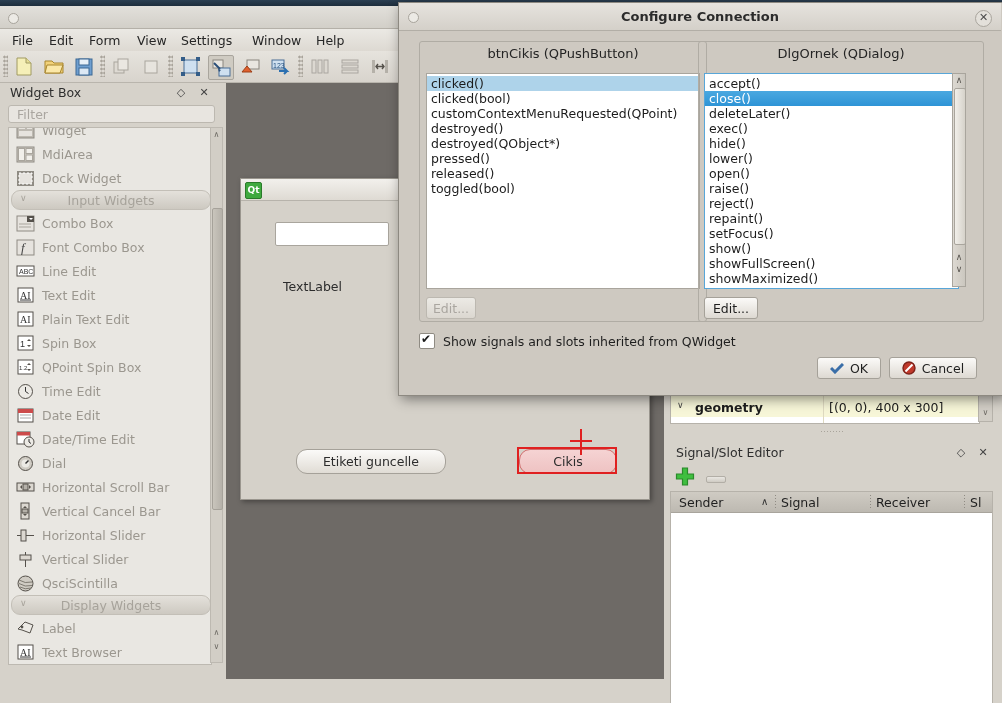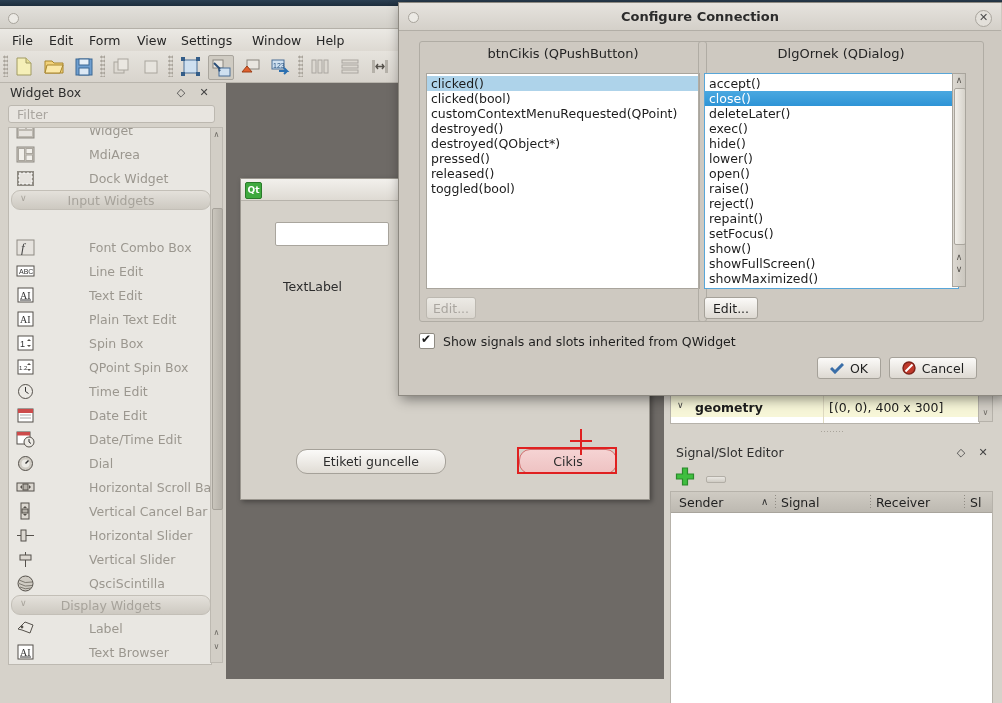--- a/index.html
+++ b/index.html
@@ -73,21 +73,21 @@
     background: #e8e5e0; border: 1px solid #bcb8b0; border-radius: 3px;
     color: #aaa6a0; font-size: 12.5px; line-height: 18px; padding-left: 8px;
     box-sizing: border-box;
   }
   .wb-list {
     position: absolute; left: 6px; top: 44px; width: 202px; height: 536px;
     background: #e9e7e2; border: 1px solid #bdb9b1; overflow: hidden;
   }
   .wb-row {
     position: absolute; left: 0; width: 202px; height: 24px;
-    display: flex; align-items: center; gap: 47px;
+    display: flex; align-items: center;
   }
   .wb-row .lbl {
     color: #9b978f; font-size: 12.5px; margin-left: 6px; white-space: nowrap;
   }
   .wb-ico {
     width: 22px; height: 20px; margin-left: 5px; flex: none;
     display: flex; align-items: center; justify-content: center;
   }
   .wb-cat {
     position: absolute; left: 2px; width: 198px; height: 18px;
@@ -442,20 +442,31 @@
           <svg width="19" height="17" viewBox="0 0 19 17">
               <rect x="1" y="1" width="17" height="15" fill="#8f8b83"></rect>
               <rect x="3" y="3" width="13" height="11" fill="#e6e3de" stroke="#fff" stroke-dasharray="2 2"></rect>
             </svg>
         </span>
         <span class="lbl">Dock Widget</span>
       </div>
       <div class="wb-cat sel" style="top:62px">
         <span class="chev">∨</span>
         <span>Input Widgets</span>
+      </div>
+      <div class="wb-row" style="top:83px">
+        <span class="wb-ico">
+          <svg width="19" height="17" viewBox="0 0 19 17">
+              <rect x="1" y="1" width="17" height="15" fill="#e6e3de" stroke="#8f8b83"></rect>
+              <rect x="11" y="1" width="7" height="6" fill="#55514b"></rect>
+              <path d="M13 3l2 2 2-2z" fill="#fff"></path>
+              <path d="M3 9h12M3 12h12" stroke="#a9a59d"></path>
+            </svg>
+        </span>
+        <span class="lbl">Combo Box</span>
       </div>
       <div class="wb-row" style="top:107px">
         <span class="wb-ico">
           <svg width="19" height="17" viewBox="0 0 19 17">
               <rect x="1" y="1" width="17" height="15" fill="#e6e3de" stroke="#8f8b83"></rect>
               <text x="5" y="13" font-size="13" font-style="italic" font-family="serif" fill="#444">f</text>
             </svg>
         </span>
         <span class="lbl">Font Combo Box</span>
       </div>

